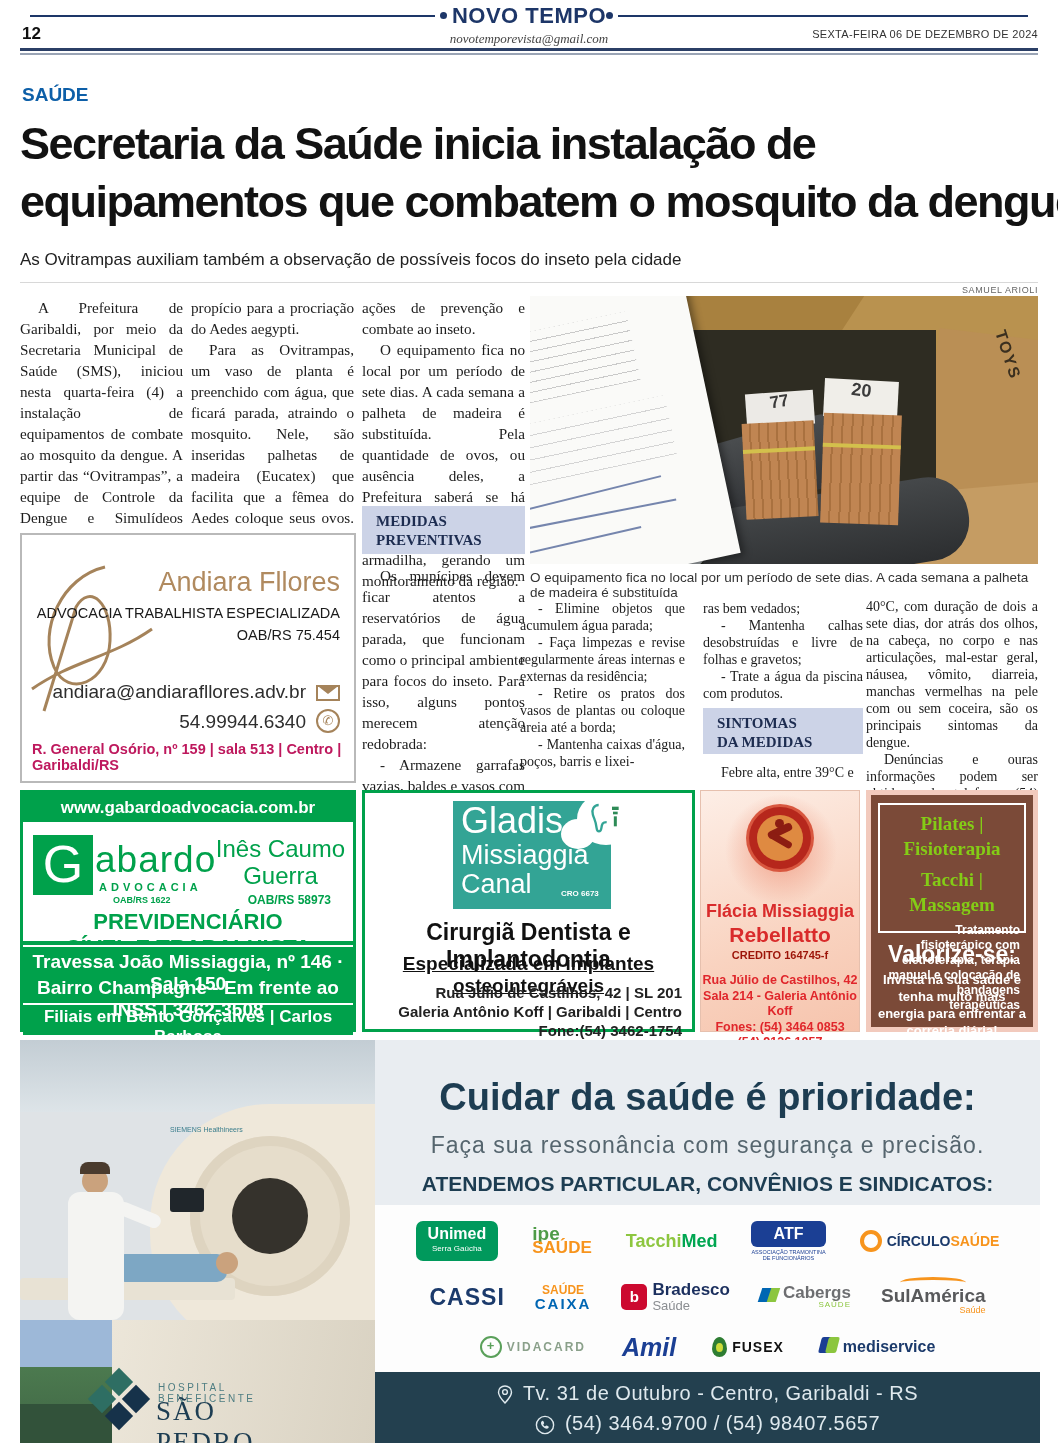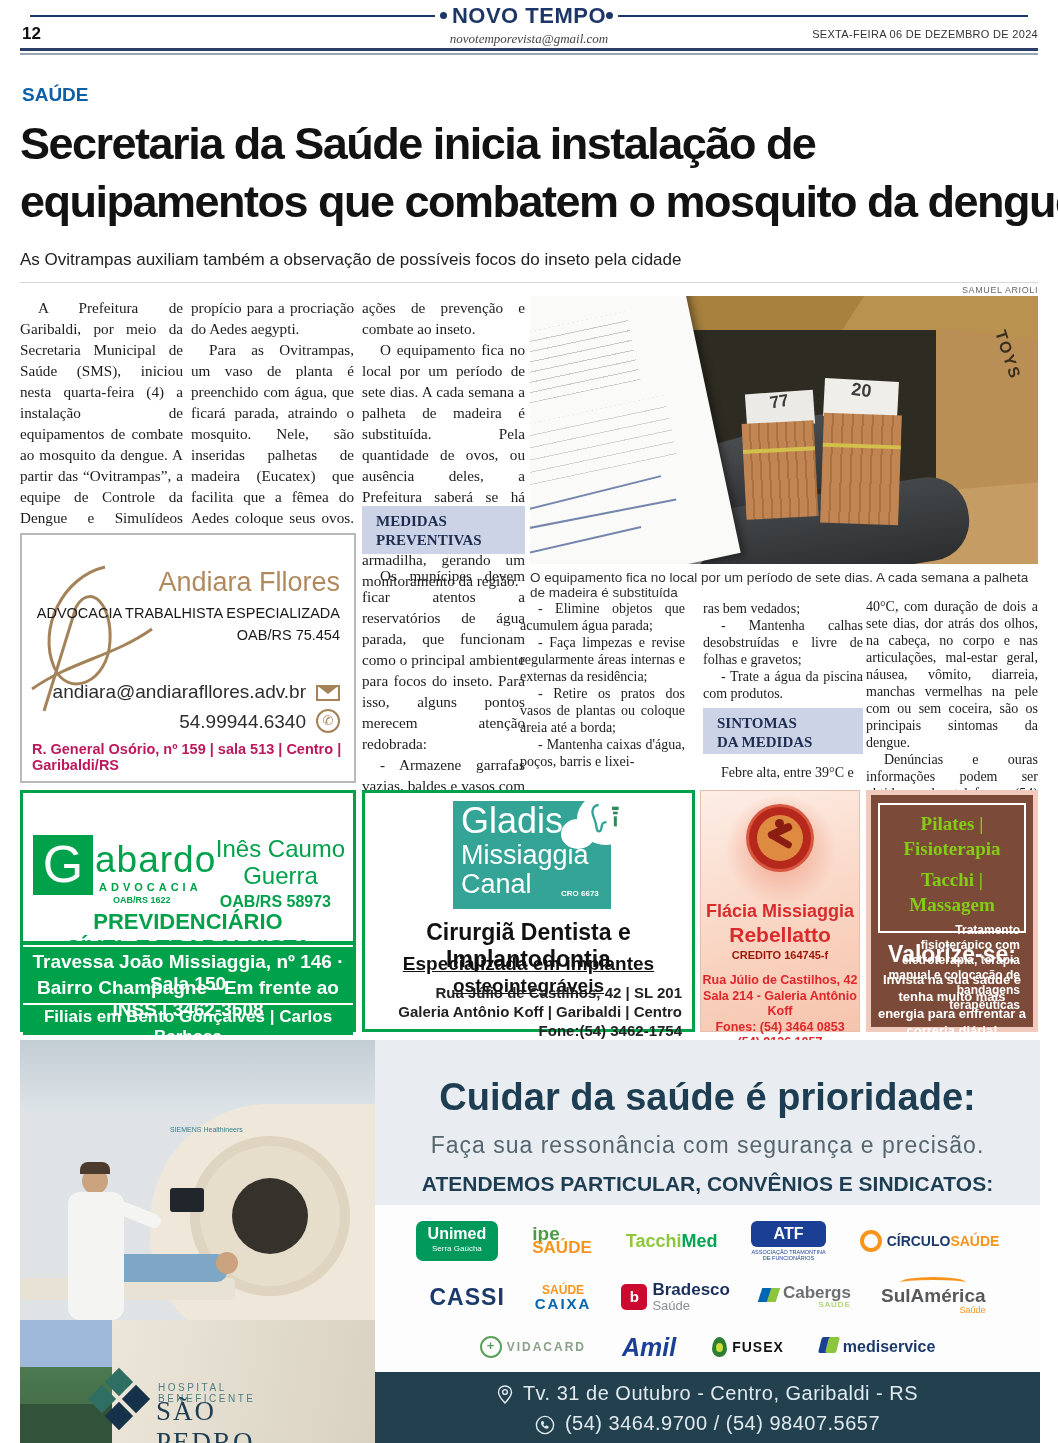--- a/index.html
+++ b/index.html
@@ -88,21 +88,21 @@
         font-family:"Liberation Sans",sans-serif;font-size:52px;text-align:center;line-height:58px;}
   .gb-abardo{position:absolute;left:72px;top:46px;color:#00a14b;font-family:"Liberation Sans",sans-serif;
              font-size:37px;letter-spacing:1px;}
   .gb-adv{position:absolute;left:76px;top:88px;color:#00a14b;font-family:"Liberation Sans",sans-serif;
           font-size:11px;font-weight:bold;letter-spacing:4px;}
   .gb-oab1{position:absolute;left:90px;top:102px;color:#00a14b;font-family:"Liberation Sans",sans-serif;
            font-size:9px;font-weight:bold;}
   .gb-lawyer{position:absolute;left:185px;top:42px;width:145px;text-align:center;color:#00a14b;
              font-family:"Liberation Sans",sans-serif;font-size:24px;line-height:27px;white-space:pre-line;}
   .gb-oab2{position:absolute;right:22px;top:100px;color:#00a14b;font-family:"Liberation Sans",sans-serif;
-           font-size:16px;font-weight:bold;}
+           font-size:12px;font-weight:bold;}
   .gb-serv{position:absolute;left:0;width:100%;text-align:center;color:#00a14b;
            font-family:"Liberation Sans",sans-serif;font-weight:bold;font-size:22px;}
   .gb-band{position:absolute;left:0;top:148px;width:100%;height:94px;background:#00a14b;}
   .gb-band .hair{position:absolute;left:0;width:100%;height:2px;background:#fff;}
   .gb-a1,.gb-a2,.gb-foot{position:absolute;left:0;width:100%;text-align:center;color:#fff;
            font-family:"Liberation Sans",sans-serif;font-weight:bold;}
   .gb-a1{top:10px;font-size:19px;} .gb-a2{top:36px;font-size:19px;} .gb-foot{top:66px;font-size:17px;}
 
   
   .ad-gladis{position:absolute;left:362px;top:790px;width:333px;height:242px;background:#fff;
@@ -333,20 +333,21 @@
     <div class="an-tag">ADVOCACIA TRABALHISTA ESPECIALIZADA</div>
     <div class="an-oab">OAB/RS 75.454</div>
     <div class="an-email">andiara@andiarafllores.adv.br</div>
     <div class="an-envelope"></div>
     <div class="an-phone">54.99944.6340</div>
     <div class="an-wa">✆</div>
     <div class="an-addr">R. General Osório, nº 159 | sala 513 | Centro | Garibaldi/RS</div>
   </div>
 
   <div class="ad-gabardo">
+    <div class="gb-bar">www.gabardoadvocacia.com.br</div>
     <div class="gb-g">G</div>
     <div class="gb-abardo">abardo</div>
     <div class="gb-adv">ADVOCACIA</div>
     <div class="gb-oab1">OAB/RS 1622</div>
     <div class="gb-lawyer pre">Inês Caumo
 Guerra</div>
     <div class="gb-oab2">OAB/RS 58973</div>
     <div class="gb-serv" style="top:116px;">PREVIDENCIÁRIO</div>
     <div class="gb-serv" style="top:142px;">CÍVEL E TRABALHISTA</div>
     <div class="gb-band">

